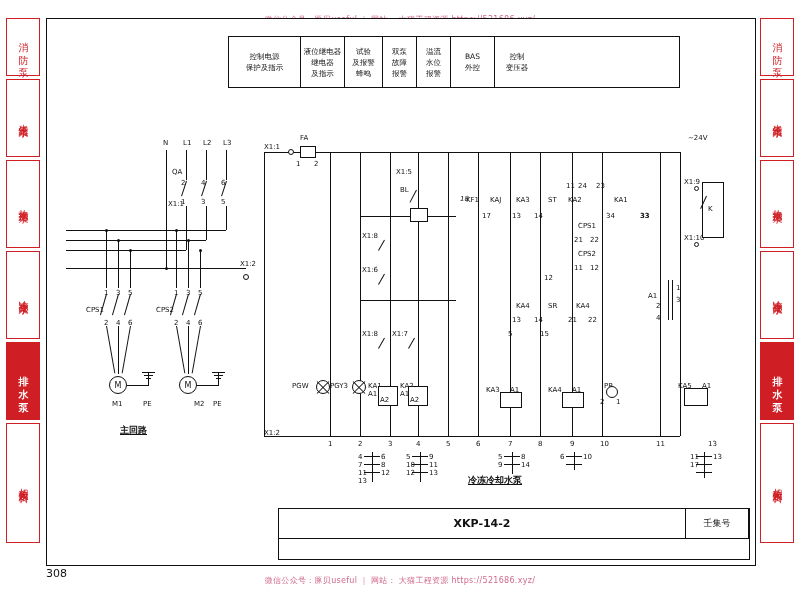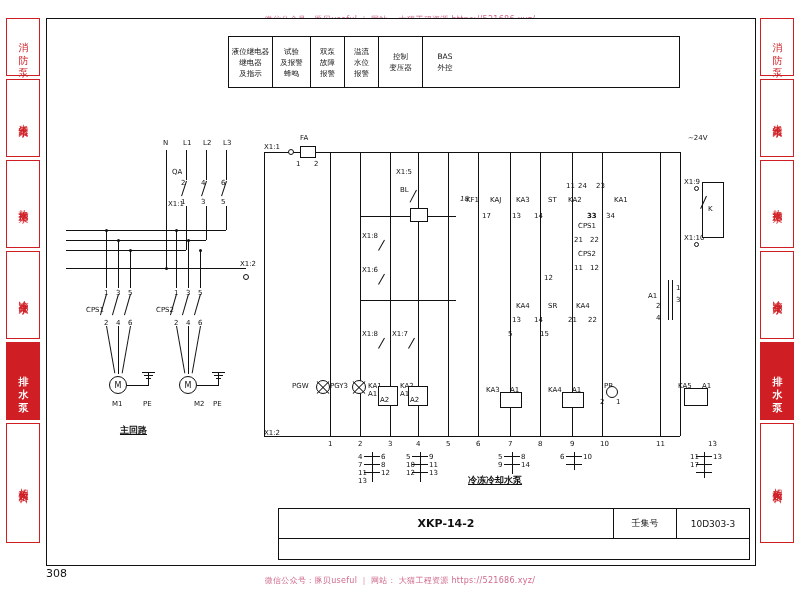--- a/index.html
+++ b/index.html
@@ -130,20 +130,24 @@
   <div class="tab t2">生活给水泵</div>
   <div class="tab t3">热水循环泵</div>
   <div class="tab t4">冷冻冷却水泵</div>
   <div class="tab t5 active">排 水 泵</div>
   <div class="tab t6">相关技术资料</div>
 </div>
 
 <div class="frame"></div>
 
 <div class="hdr">
+  <div class="cell" style="width:72px">
+    <span>控制电源</span>
+    <span>保护及指示</span>
+  </div>
   <div class="cell" style="width:44px">
     <span>液位继电器</span>
     <span>继电器</span>
     <span>及指示</span>
   </div>
   <div class="cell" style="width:38px">
     <span>试验</span>
     <span>及报警</span>
     <span>蜂鸣</span>
   </div>
@@ -151,26 +155,26 @@
     <span>双泵</span>
     <span>故障</span>
     <span>报警</span>
   </div>
   <div class="cell" style="width:34px">
     <span>溢流</span>
     <span>水位</span>
     <span>报警</span>
   </div>
   <div class="cell" style="width:44px">
+    <span>BAS</span>
+    <span>外控</span>
+  </div>
+  <div class="cell" style="width:44px">
     <span>控制</span>
     <span>变压器</span>
-  </div>
-  <div class="cell" style="width:44px">
-    <span>BAS</span>
-    <span>外控</span>
   </div>
 </div>
 
 <div>
 
   <div class="lbl" style="left:163px;top:139px;">N</div>
   <div class="lbl" style="left:183px;top:139px;">L1</div>
   <div class="lbl" style="left:203px;top:139px;">L2</div>
   <div class="lbl" style="left:223px;top:139px;">L3</div>
 
@@ -323,21 +327,21 @@
   <div class="lbl" style="left:516px;top:196px;">KA3</div>
   <div class="lbl" style="left:512px;top:212px;">13</div>
   <div class="lbl" style="left:534px;top:212px;">14</div>
   <div class="lbl" style="left:548px;top:196px;">ST</div>
   <div class="lbl" style="left:568px;top:196px;">KA2</div>
   <div class="lbl" style="left:566px;top:182px;">11</div>
   <div class="lbl" style="left:578px;top:182px;">24</div>
   <div class="lbl" style="left:596px;top:182px;">23</div>
   <div class="lbl" style="left:614px;top:196px;">KA1</div>
   <div class="lbl" style="left:606px;top:212px;">34</div>
-  <div class="lbl" style="left:587px;top:212px;font-weight:bold;">33</div>
+  <div class="lbl" style="left:640px;top:212px;font-weight:bold;">33</div>
 
   <div class="lbl" style="left:578px;top:222px;">CPS1</div>
   <div class="lbl" style="left:574px;top:236px;">21</div>
   <div class="lbl" style="left:590px;top:236px;">22</div>
   <div class="lbl" style="left:578px;top:250px;">CPS2</div>
   <div class="lbl" style="left:574px;top:264px;">11</div>
   <div class="lbl" style="left:590px;top:264px;">12</div>
   <div class="lbl" style="left:544px;top:274px;">12</div>
 
   <div class="lbl" style="left:516px;top:302px;">KA4</div>
@@ -470,17 +474,16 @@
 
   <div class="cap" style="left:468px;top:474px;"><u>冷冻冷却水泵</u></div>
 </div>
 
 <div class="title-block">
   <div class="tb-top">
     <div class="tb-title">
       <span>XKP-14-2</span>
     </div>
     <div class="tb-set">壬集号</div>
-    <div class="tb-num">10D303-3</div>
   </div>
 </div>
 
 <div class="pageno">308</div>
 
 </body></html>

